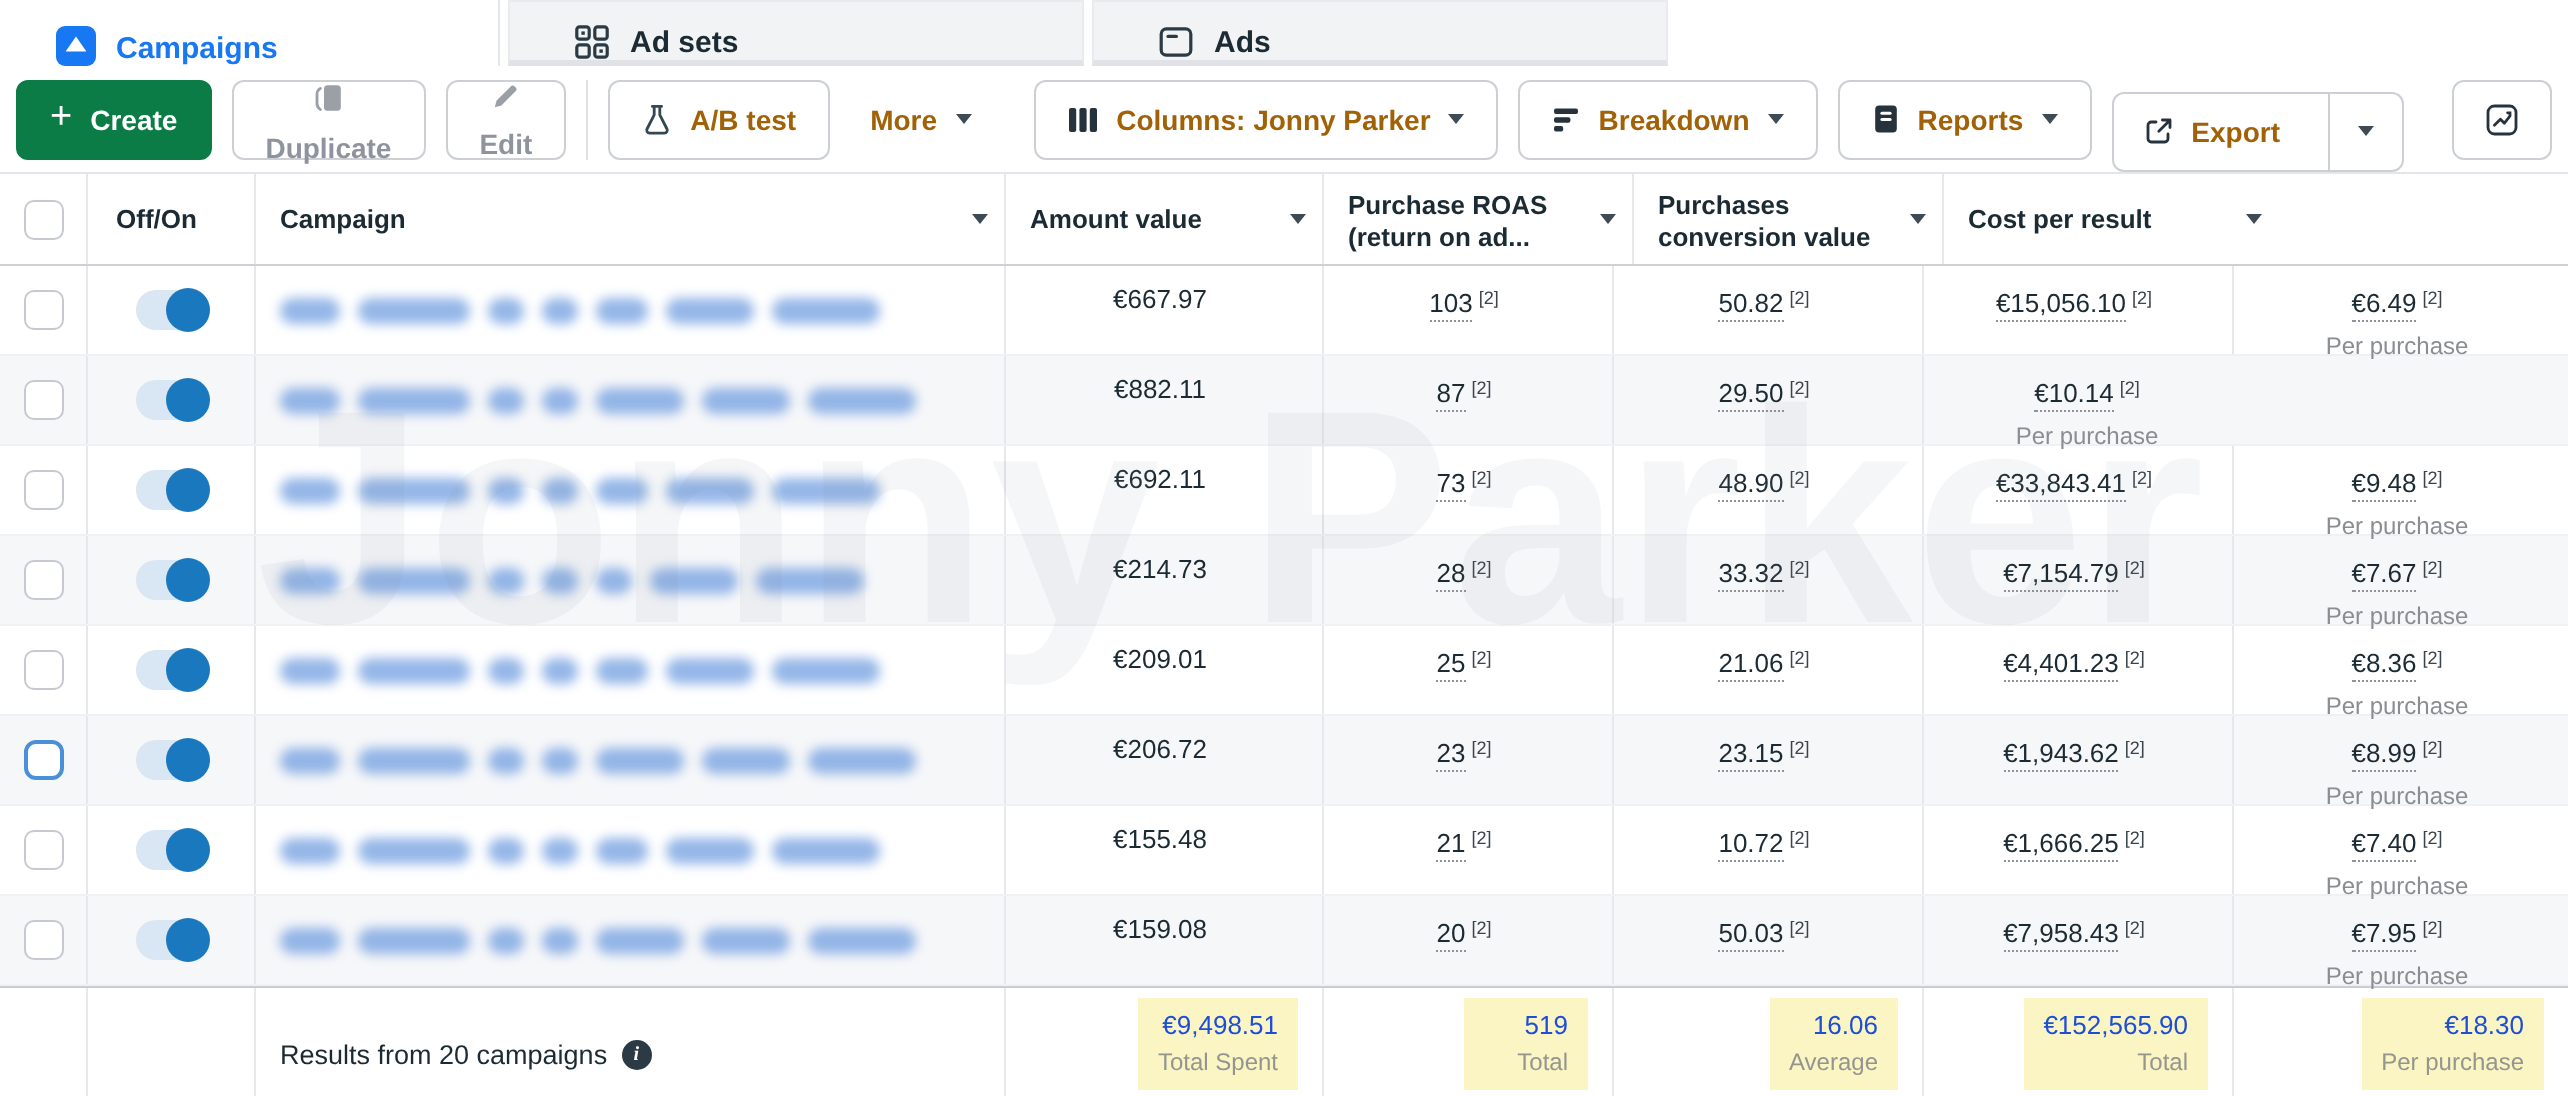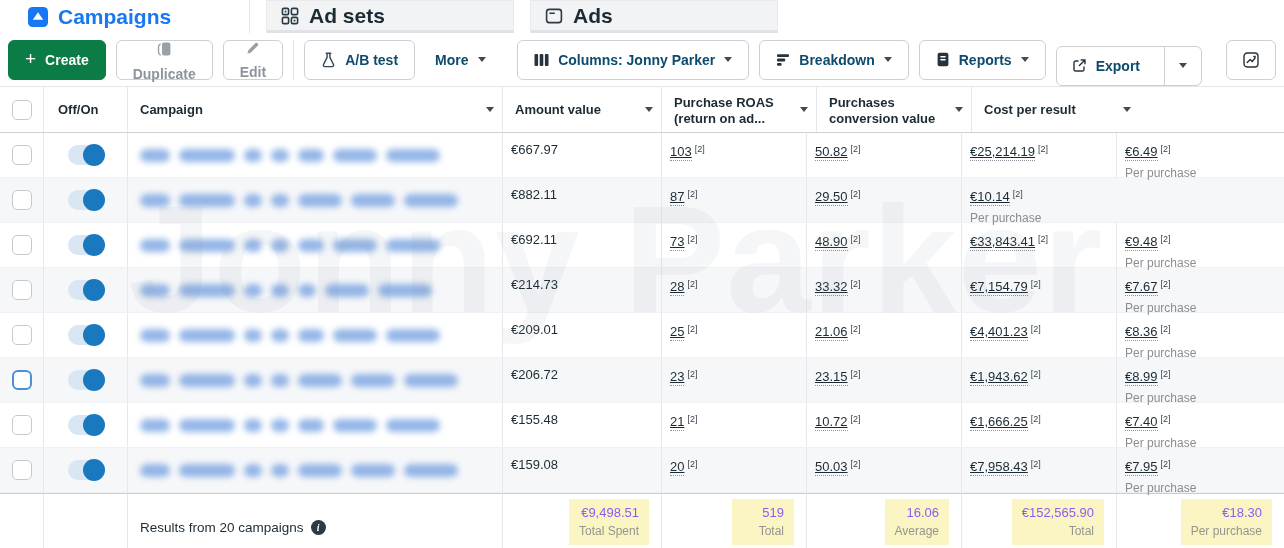--- a/index.html
+++ b/index.html
@@ -1,29 +1,29 @@
 <!DOCTYPE html>
 <html><head>
 <meta charset="utf-8">
 <style>
   * { margin:0; padding:0; box-sizing:border-box; }
   html,body { width:1284px; height:548px; overflow:hidden; background:#fff;
     font-family:"Liberation Sans","DejaVu Sans",sans-serif; color:#1c2b33; position:relative; }
 
   
   .tabbar { display:flex; height:33px; background:#fff; }
-  .tab { display:flex; align-items:center; gap:10px; font-size:21px; font-weight:700; cursor:pointer; }
+  .tab { display:flex; align-items:flex-end; gap:10px; font-size:15px; font-weight:700; cursor:pointer; }
   .tab.active { width:250px; padding-left:28px; color:#1877f2; border-right:1px solid #e4e6eb; background:#fff; }
-  .tab.inactive { width:248px; margin-left:16px; padding-left:14px; background:#f2f3f5; color:#1c2b33;
+  .tab.inactive { width:288px; margin-left:4px; padding-left:32px; background:#f2f3f5; color:#1c2b33;
     border:1px solid #e9eaee; border-bottom:3px solid #e0e2e7; }
 
   
   .toolbar { display:flex; align-items:center; height:53px; padding:0 8px; gap:10px; }
   .btn { display:flex; align-items:center; gap:9px; height:40px; padding:0 16px;
-    border:1px solid #ccd0d5; border-radius:6px; background:#fff; font-size:14px; font-weight:600; color:#0c4a6e; cursor:pointer; white-space:nowrap; }
+    border:1px solid #ccd0d5; border-radius:6px; background:#fff; font-size:14px; font-weight:600; color:#a16207; cursor:pointer; white-space:nowrap; }
   .btn.green { background:#0c7c46; border-color:#0c7c46; color:#fff; }
   .btn.green .plus { font-size:19px; font-weight:400; line-height:1; margin-top:-2px; }
   .btn.disabled { color:#8d949e;flex-direction:column; }
   .btn.borderless { border:none; background:transparent; padding:0 10px; }
   .tb-divider { width:1px; height:40px; background:#dde0e4; }
   .toolbar-right { margin-left:auto; display:flex; align-items:center; gap:10px; }
   .caret { width:0; height:0; border-left:4.5px solid transparent; border-right:4.5px solid transparent;
     border-top:5.5px solid #3e4a54; display:inline-block; }
   .btn.export { padding:0;margin-top:12px; }
   .export-main { display:flex; align-items:center; gap:9px; padding:0 15px; height:100%; }
@@ -50,35 +50,35 @@
   .checkbox { width:20px; height:20px; border:1px solid #c6cad0; border-radius:5px; background:#fff; display:inline-block; cursor:pointer; }
   .checkbox.focus { border:2px solid #4a90d9; border-radius:6px; }
   .tg-cell { display:flex; align-items:center; justify-content:center; }
   .toggle { width:36px; height:20px; background:#d9e6f3; border-radius:10px; position:relative; display:inline-block; cursor:pointer; }
   .toggle .knob { position:absolute; right:-1px; top:-1px; width:22px; height:22px; border-radius:50%; background:#1a78be; }
   .camp-cell { display:flex; align-items:center; gap:9px; padding-left:12px; overflow:hidden; cursor:pointer; }
   .pill { height:13px; border-radius:7px; background:#7aa4e2; filter:blur(3px); opacity:.8; flex:none; }
   .pw-a{width:30px;} .pw-b{width:56px;} .pw-c{width:18px;} .pw-d{width:18px;}
   .pw-e{width:26px;} .pw-f{width:44px;} .pw-g{width:54px;}
 
-  .num { text-align:left; padding:9px 12px 0 8px; font-size:13px; line-height:15px; }
-  .dotted { border-bottom:1px dotted #8f939a; padding-bottom:1px; cursor:pointer;text-decoration:underline; }
+  .num { text-align:center; padding:9px 12px 0 8px; font-size:13px; line-height:15px; }
+  .dotted { border-bottom:1px dotted #8f939a; padding-bottom:1px; cursor:pointer; }
   .ref { font-size:9px; vertical-align:4px; margin-left:3px; color:#3a444c; }
   .sub { font-size:12px; color:#8a8d91; margin-top:7px; }
 
   
   .tfoot { display:flex; height:55px; border-top:1px solid #c9cdd2; }
   .fcell { border-right:1px solid #e7e8ec; height:100%; padding:5px 12px 0 12px; text-align:right; }
   .fcell:last-child { border-right:none; }
   .results { text-align:left; font-size:13.5px; display:flex; gap:7px; align-items:center; padding-top:0; }
   .results-inner { display:flex; gap:7px; align-items:center; margin-top:13px; }
   .info-icon { width:15px; height:15px; border-radius:50%; background:#2c3a45; color:#fff; font-size:10px;
     font-weight:700; display:inline-flex; align-items:center; justify-content:center; font-family:"Liberation Serif",serif; font-style:italic; cursor:pointer; }
   .hl { display:inline-block; background:#fbf5c3; padding:6px 10px 7px; text-align:right; min-width:62px; }
-  .hl .v { font-size:13px; color:#8b5cf6; }
+  .hl .v { font-size:13px; color:#1d4ed8; }
   .hl .l { font-size:12px; color:#94958f; margin-top:4px; }
 
   
   .watermark { position:absolute; left:128px; top:172px; font-size:152px; font-weight:700;
     color:rgba(125,136,148,0.08); letter-spacing:1px; white-space:nowrap; pointer-events:none; z-index:6; }
 
   
   .icn { display:inline-flex; align-items:center; }
 </style>
 </head>
@@ -263,21 +263,21 @@
       <span class="pill pw-b"></span>
       <span class="pill pw-c"></span>
       <span class="pill pw-d"></span>
       <span class="pill pw-e"></span>
       <span class="pill pw-f"></span>
       <span class="pill pw-g"></span>
     </div>
   <div class="cell c3 num"><span>€667.97</span></div>
   <div class="cell c4 num"><span class="dotted">103</span><span class="ref">[2]</span></div>
   <div class="cell c5 num"><span class="dotted">50.82</span><span class="ref">[2]</span></div>
-  <div class="cell c6 num"><span class="dotted">€25,214.19</span><span class="ref">[2]</span></div>
+  <div class="cell c6 num"><span class="dotted">€15,056.10</span><span class="ref">[2]</span></div>
   <div class="cell c7 num">
       <div><span class="dotted">€6.49</span><span class="ref">[2]</span></div>
       <div class="sub">Per purchase</div>
     </div>
 </div>
 
 <div class="row alt">
   <div class="cell c0 ck-cell">
       <span class="checkbox"></span>
     </div>

